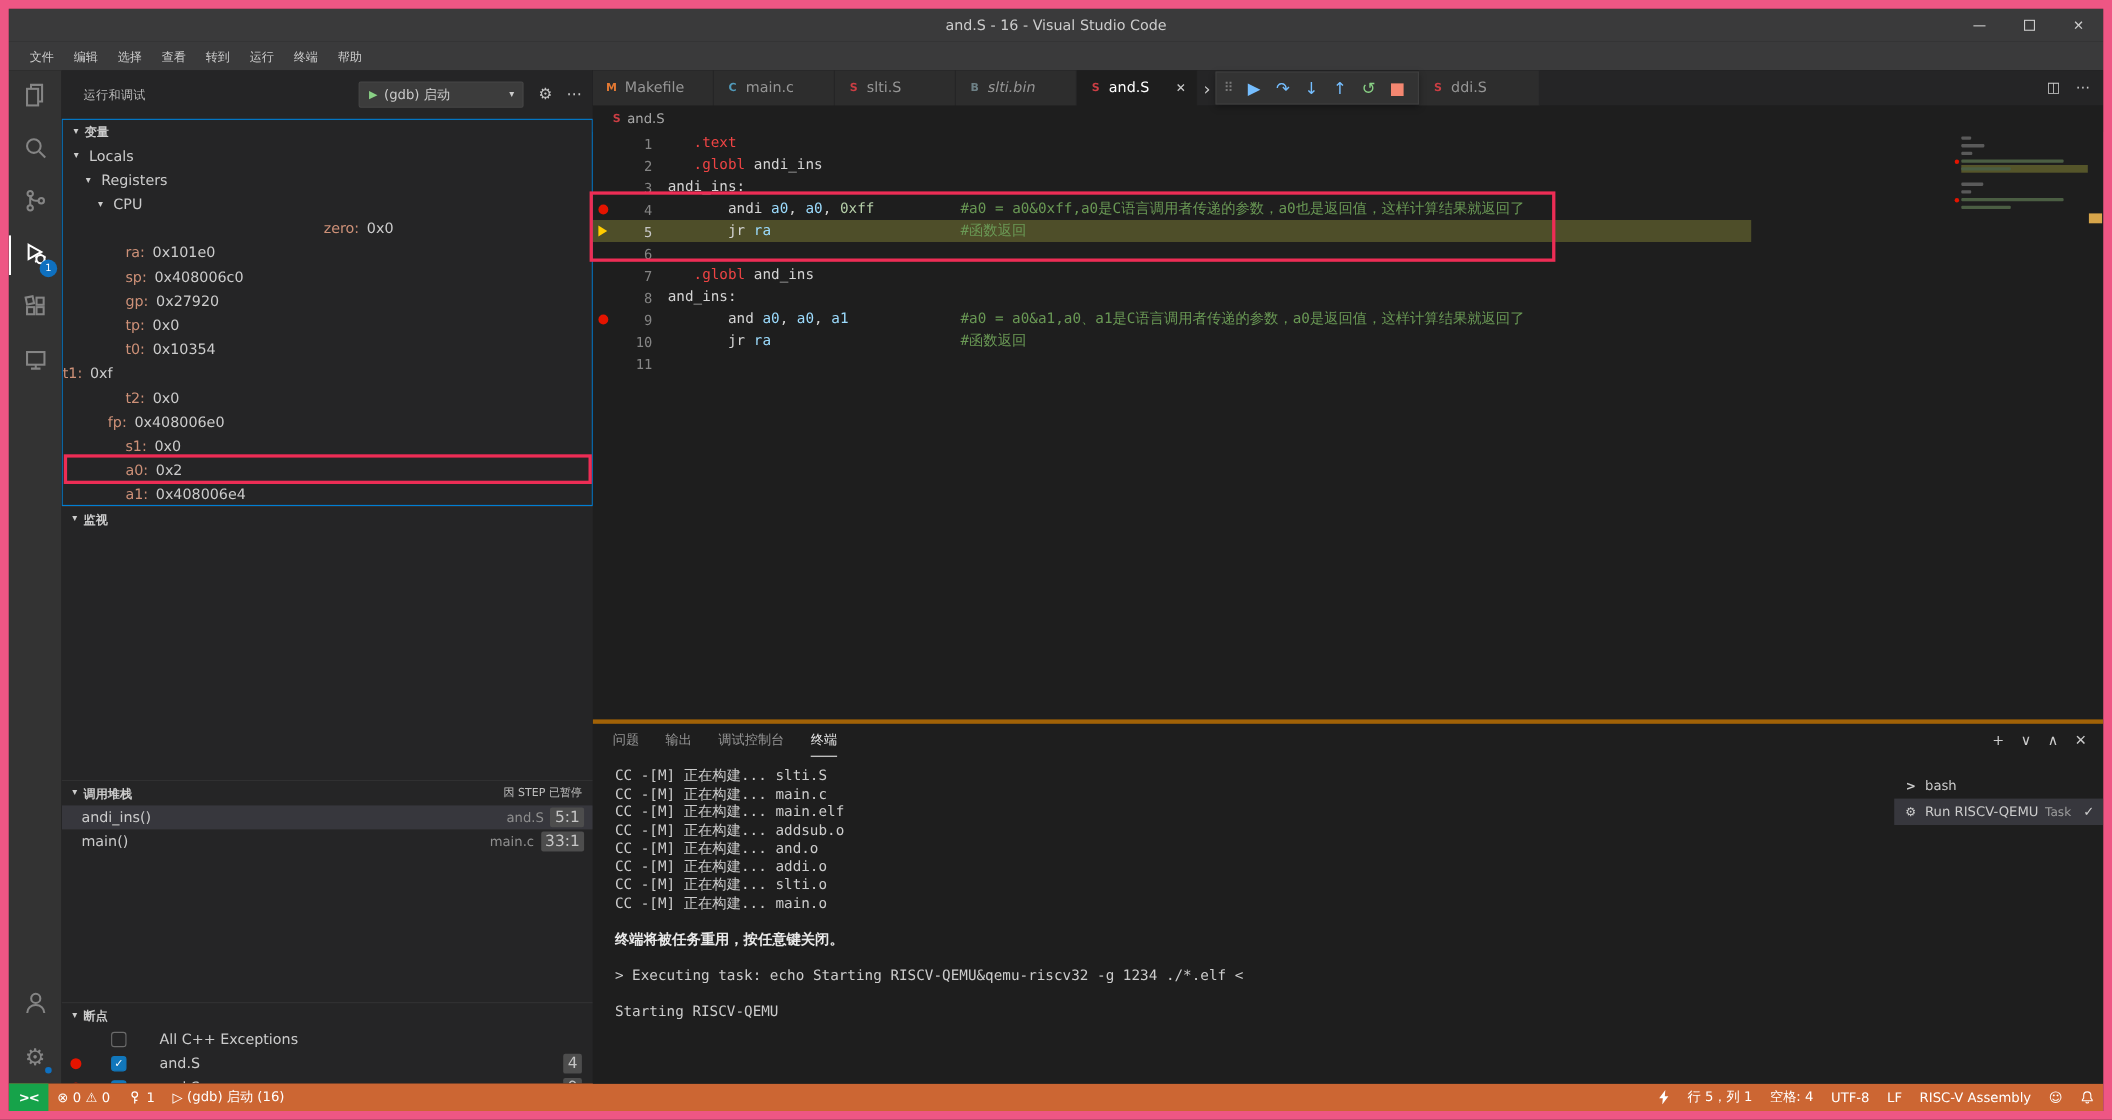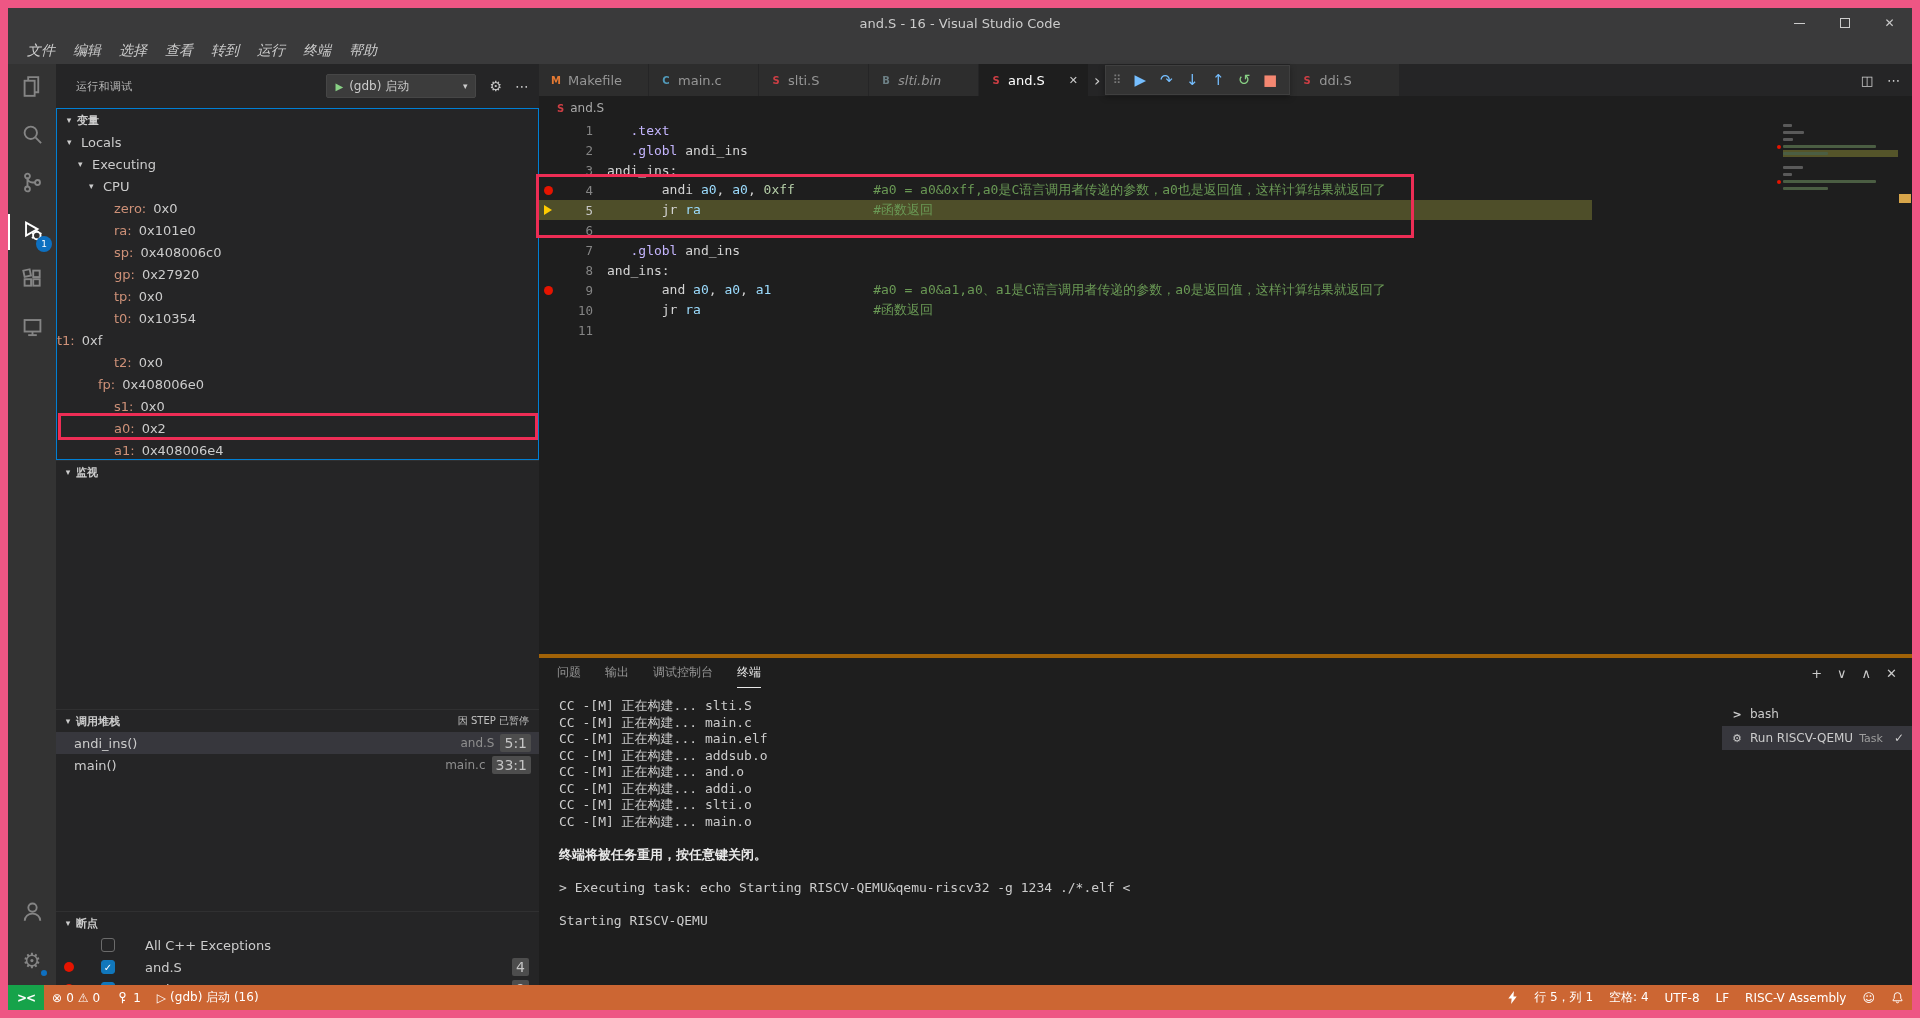--- a/index.html
+++ b/index.html
@@ -9,21 +9,21 @@
   .frame{position:absolute;inset:0;}
   .window{position:absolute;left:8px;top:8px;width:1904px;height:1002px;background:#1e1e1e;display:flex;flex-direction:column;overflow:hidden;}
   
   .titlebar{height:30px;background:#3a3a3b;flex:none;display:flex;align-items:center;justify-content:center;position:relative;}
   .title{color:#cccccc;font-size:13px;}
   .win-controls{position:absolute;right:0;top:0;height:30px;display:flex;}
   .win-btn{width:45px;height:30px;display:flex;align-items:center;justify-content:center;color:#cccccc;font-size:12px;}
   .glyph-min{display:inline-block;width:11px;border-top:1px solid #ccc;}
   .glyph-max{display:inline-block;width:10px;height:10px;border:1px solid #ccc;}
   .menubar{height:26px;background:#3a3a3b;flex:none;display:flex;align-items:center;padding-left:10px;}
-  .menu-item{color:#cccccc;font-size:14px;padding:0 9px;font-style:italic;}
+  .menu-item{color:#cccccc;font-size:11px;padding:0 9px;}
   .main{flex:1;display:flex;min-height:0;}
   
   .activitybar{width:48px;background:#333333;flex:none;display:flex;flex-direction:column;align-items:center;}
   .act-item{width:48px;height:48px;display:flex;align-items:center;justify-content:center;position:relative;color:#858585;}
   .act-item.active{color:#ffffff;}
   .act-item.active::before{content:"";position:absolute;left:0;top:6px;bottom:6px;width:2px;background:#ffffff;}
   .act-item svg{stroke:currentColor;fill:none;stroke-width:1.3;}
   .act-badge{position:absolute;right:4px;bottom:4px;min-width:16px;height:16px;border-radius:8px;background:#0e70c0;color:#fff;font-size:9px;display:flex;align-items:center;justify-content:center;padding:0 3px;}
   .act-dot{position:absolute;right:7px;bottom:7px;width:10px;height:10px;border-radius:5px;background:#0e70c0;border:2px solid #333;}
   .act-spacer{flex:1;}
@@ -80,21 +80,21 @@
   .code-area{flex:1;min-height:0;position:relative;overflow:hidden;font-family:"DejaVu Sans Mono",monospace;}
   .code-line{height:20px;display:flex;align-items:center;position:relative;font-size:13px;white-space:pre;}
   .code-line.current::before{content:"";position:absolute;left:0;right:320px;top:0;bottom:0;background:rgba(250,250,80,.22);}
   .gutter{width:68px;flex:none;display:flex;align-items:center;position:relative;z-index:1;}
   .glyph-margin{width:18px;height:20px;flex:none;display:flex;align-items:center;justify-content:center;}
   .glyph-margin.dot::after{content:"";width:9px;height:9px;border-radius:50%;background:var(--breakpoint,#e51400);}
   .glyph-margin.arrow::after{content:"";width:0;height:0;border-left:8px solid #ffcc00;border-top:5px solid transparent;border-bottom:5px solid transparent;}
   .line-num{flex:1;text-align:right;color:#858585;font-size:12.5px;padding-right:14px;font-family:"DejaVu Sans Mono",monospace;}
   .current .line-num{color:#c6c6c6;}
   .line-text{position:relative;z-index:1;color:#d4d4d4;}
-  .tk-dir{color:#c4b5fd;}
+  .tk-dir{color:#ef4444;}
   .tk-lbl{color:#d4d4d4;}
   .tk-ins{color:#d4d4d4;}
   .tk-reg{color:#9cdcfe;}
   .tk-num{color:#b5cea8;}
   .tk-cmt{color:var(--comment,#6a9955);}
   .minimap{position:absolute;top:0;right:14px;width:115px;padding-top:2px;}
   .mm-line{height:7px;position:relative;display:flex;align-items:center;}
   .mm-line.mm-cur{background:rgba(250,250,80,.25);}
   .mm-bar{height:3px;border-radius:1px;display:block;}
   .mm-dot{position:absolute;left:-6px;top:2px;width:4px;height:4px;border-radius:2px;background:var(--breakpoint,#e51400);}
@@ -236,27 +236,27 @@
             <span class="chev">▾</span>
             <span>变量</span>
           </div>
           <div class="pane-body" id="var-rows">
               <div class="tree-row" style="padding-left: 10px;">
                 <span class="chev">▾</span>
                 <span class="tree-label">Locals</span>
               </div>
               <div class="tree-row" style="padding-left: 21px;">
                 <span class="chev">▾</span>
-                <span class="tree-label">Executing</span>
+                <span class="tree-label">Registers</span>
               </div>
               <div class="tree-row" style="padding-left: 32px;">
                 <span class="chev">▾</span>
                 <span class="tree-label">CPU</span>
               </div>
-              <div class="tree-row" style="padding-left: 57px;">
+              <div class="tree-row" style="padding-left: 57px; justify-content: center;">
                 <span class="var-name">zero:</span>
                 <span class="var-value">0x0</span>
               </div>
               <div class="tree-row" style="padding-left: 57px;">
                 <span class="var-name">ra:</span>
                 <span class="var-value">0x101e0</span>
               </div>
               <div class="tree-row" style="padding-left: 57px;">
                 <span class="var-name">sp:</span>
                 <span class="var-value">0x408006c0</span>

